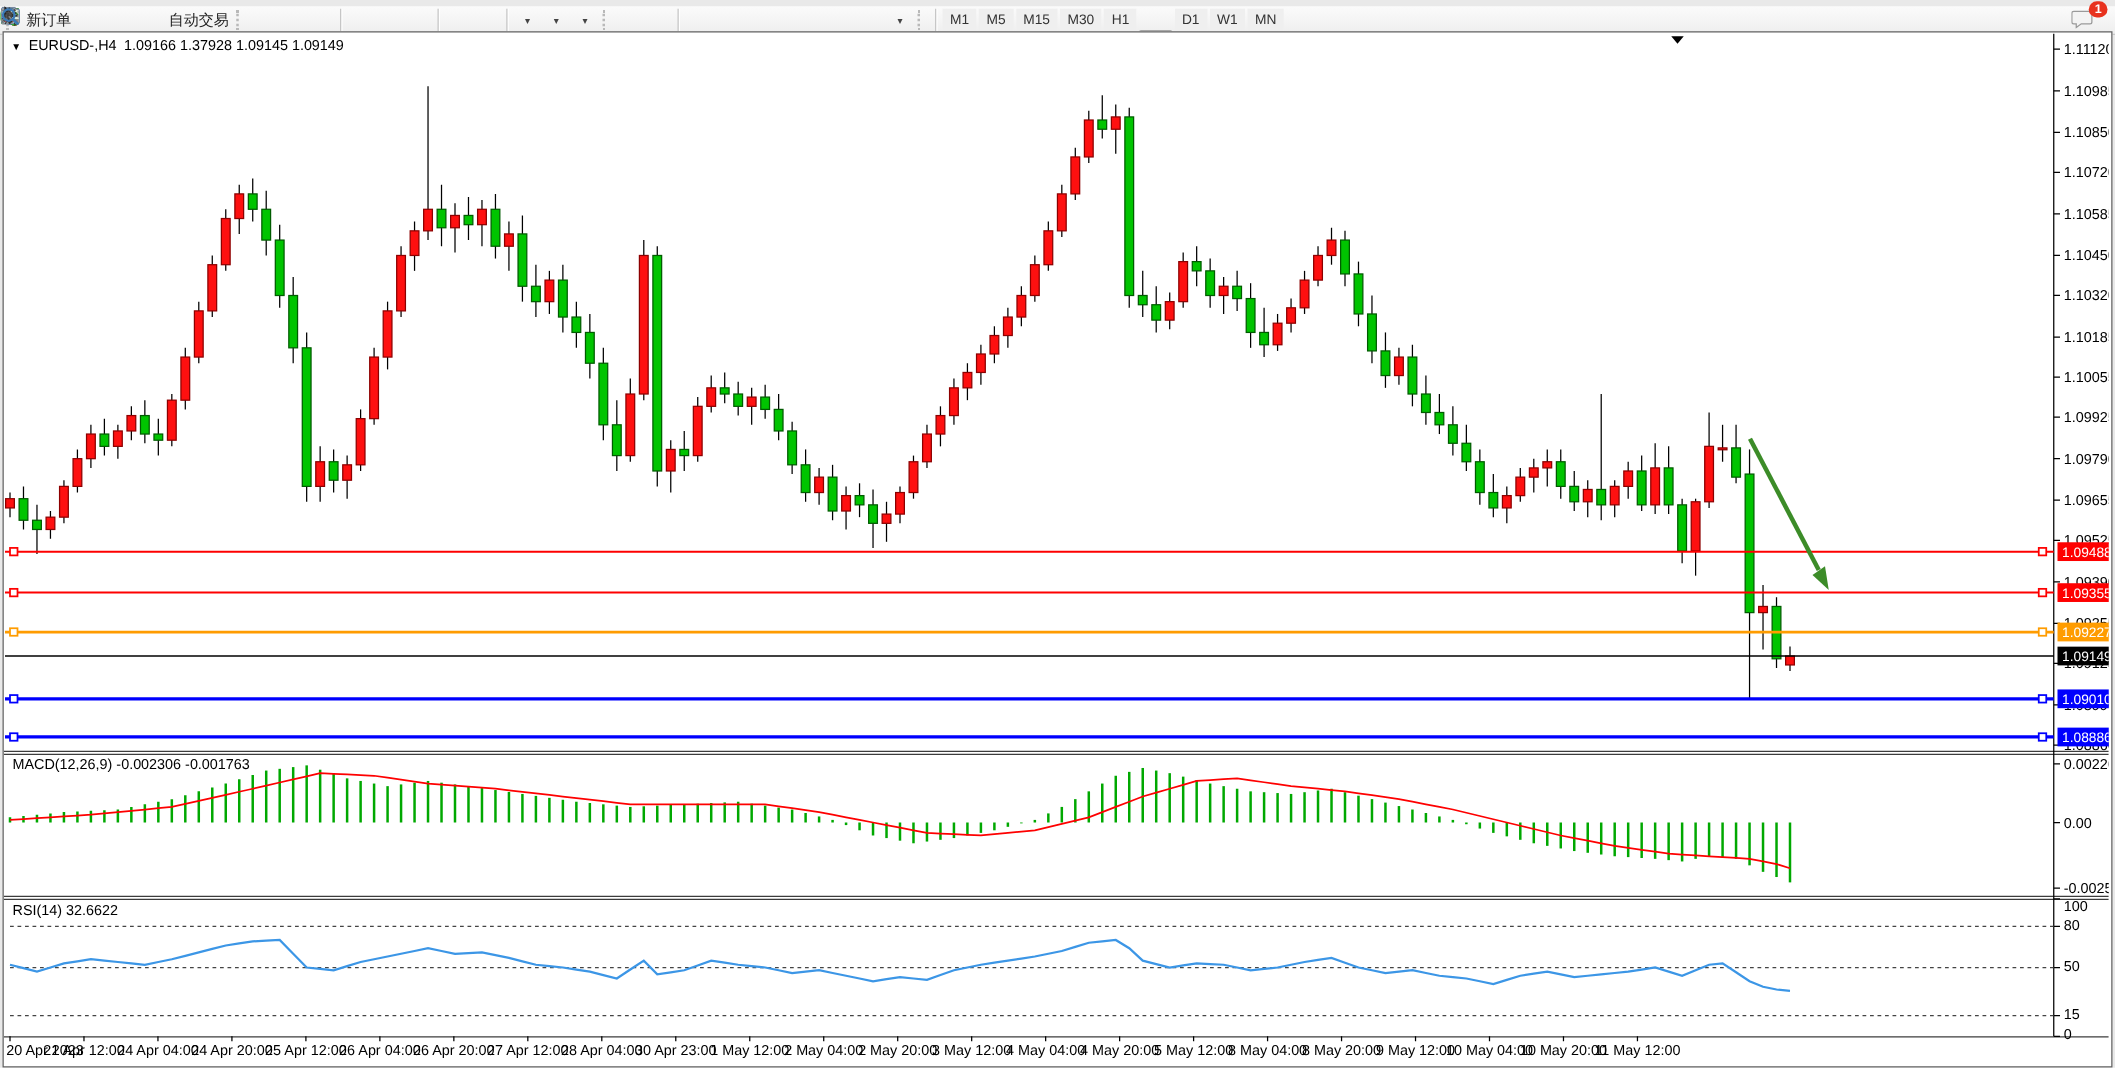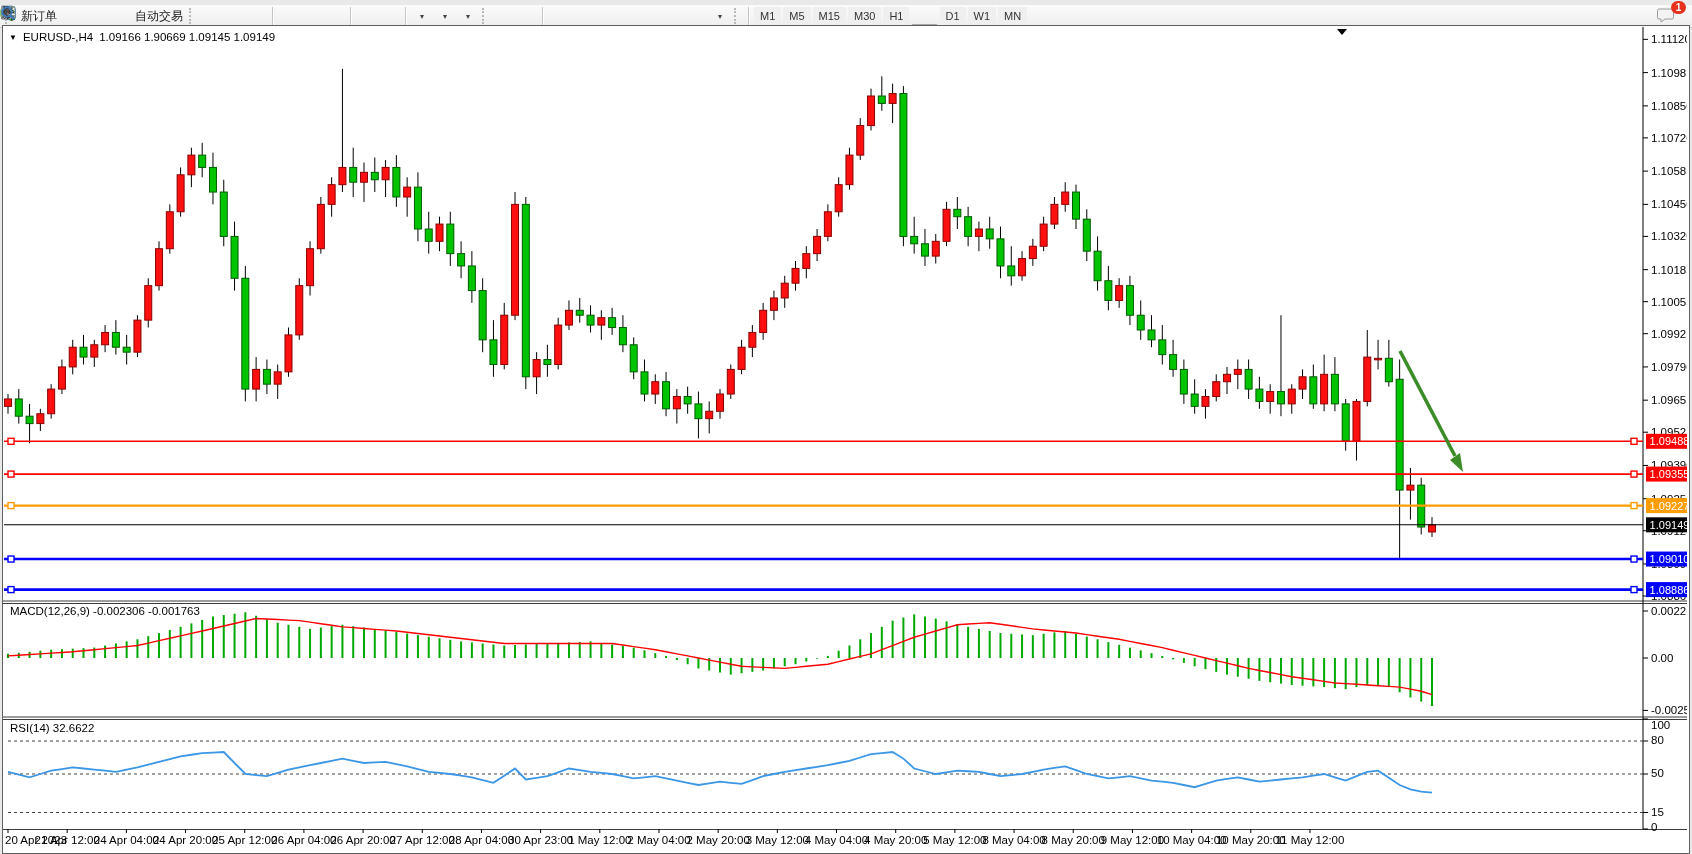--- a/index.html
+++ b/index.html
@@ -282,21 +282,21 @@
       </svg>
     </button>
     <span class="badge">1</span>
   </div>
 </div>
 
 <div class="chart-window">
   <div class="chart-title">
     <span class="tri">▼</span>
     <span style="font-weight:normal;">EURUSD-,H4</span>
-    <span>1.09166 1.90669 1.09145 1.09149</span>
+    <span>1.09166 1.37928 1.09145 1.09149</span>
   </div>
   <svg id="chart" width="1684" height="825" viewBox="3 25 1684 825">
       <g>
         <line x1="3" y1="600" x2="1687" y2="600" stroke="#3c3c3c"></line>
         <line x1="3" y1="602.5" x2="1687" y2="602.5" stroke="#3c3c3c"></line>
         <line x1="3" y1="716" x2="1687" y2="716" stroke="#3c3c3c"></line>
         <line x1="3" y1="718.5" x2="1687" y2="718.5" stroke="#3c3c3c"></line>
         <line x1="3" y1="828.5" x2="1687" y2="828.5" stroke="#3c3c3c"></line>
         <line x1="1643" y1="26" x2="1643" y2="828" stroke="#000"></line>
       </g>

